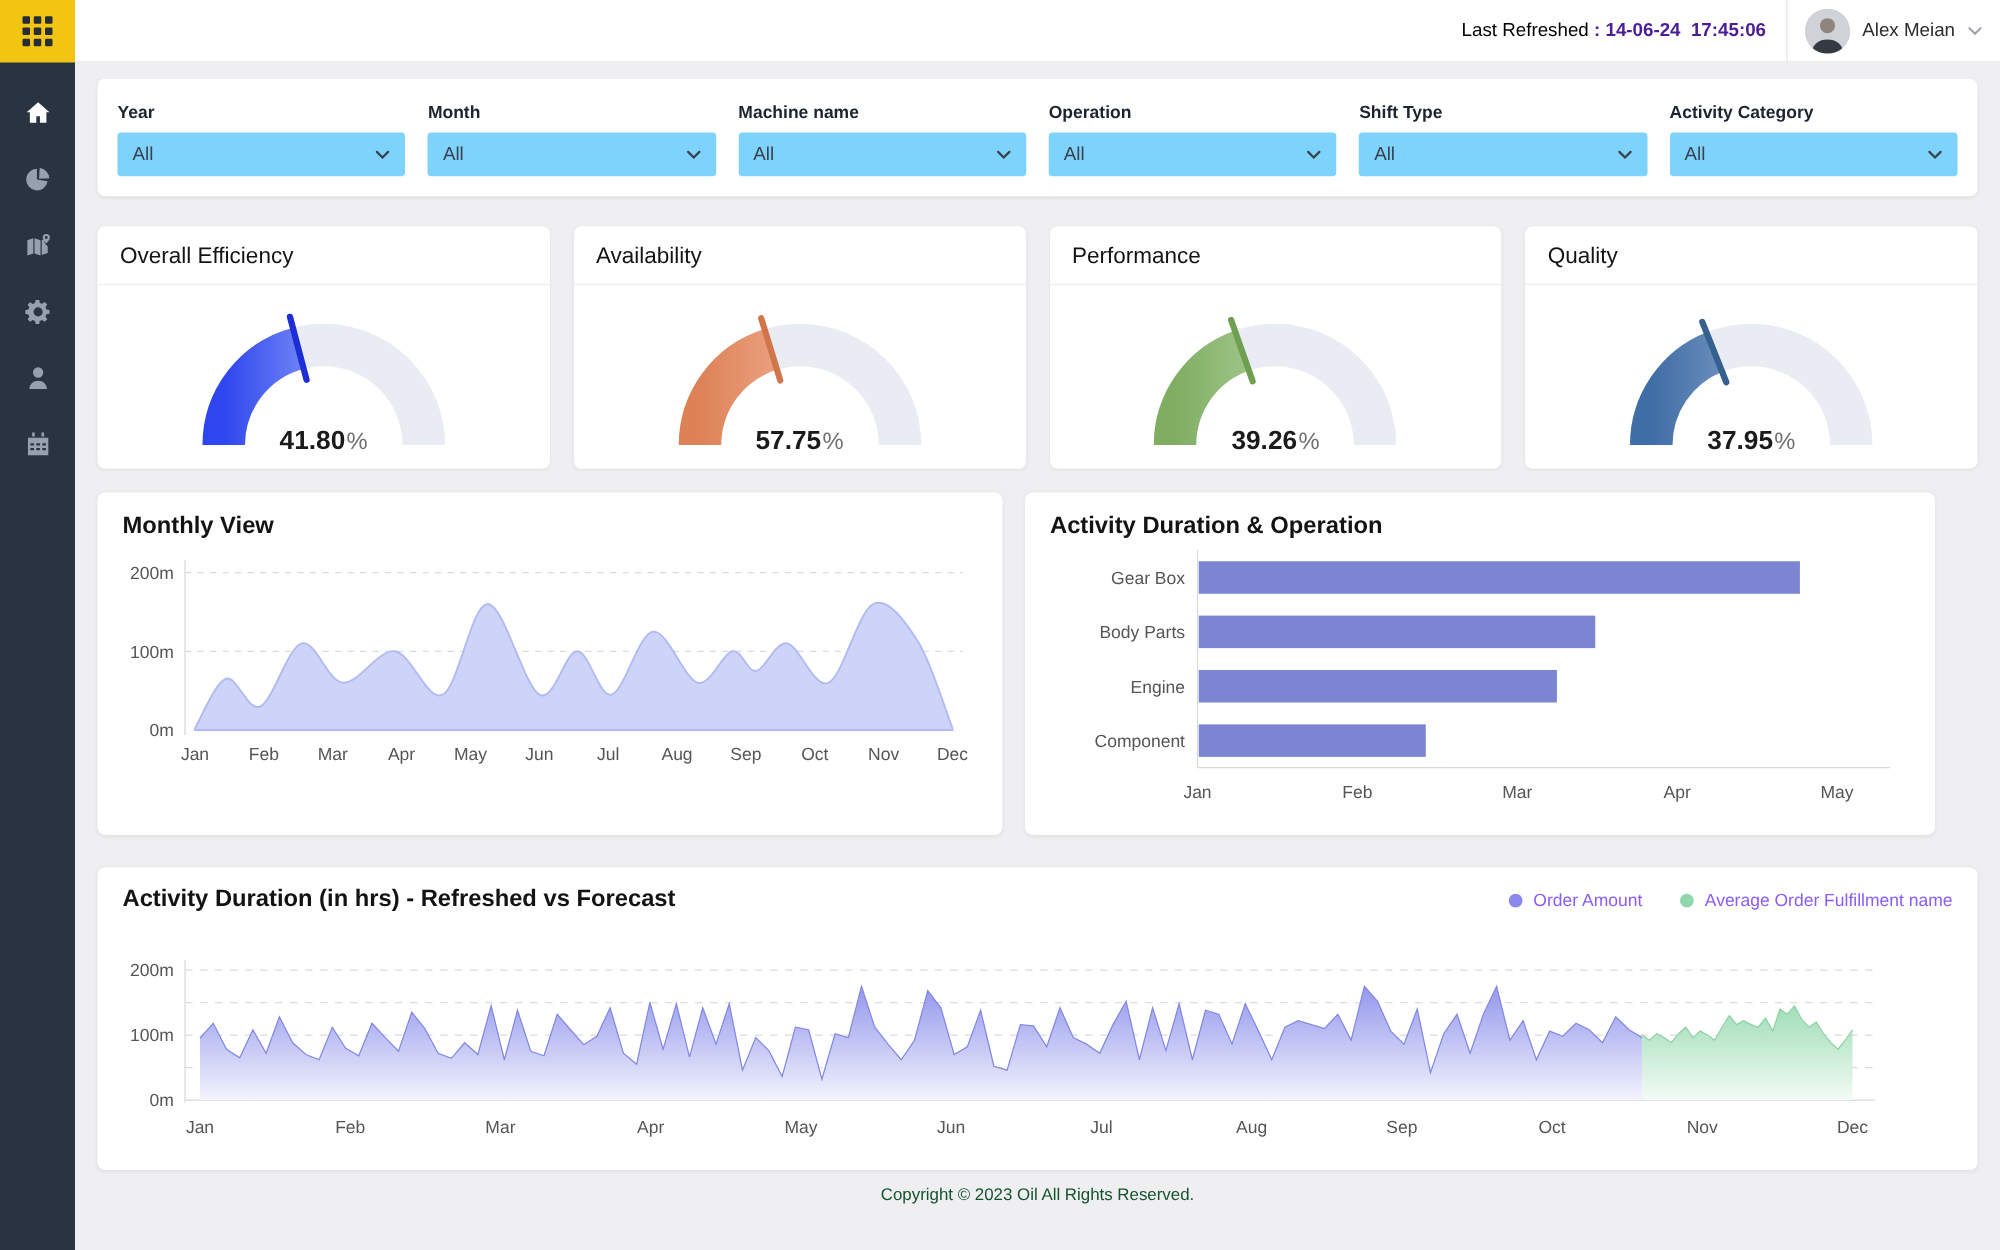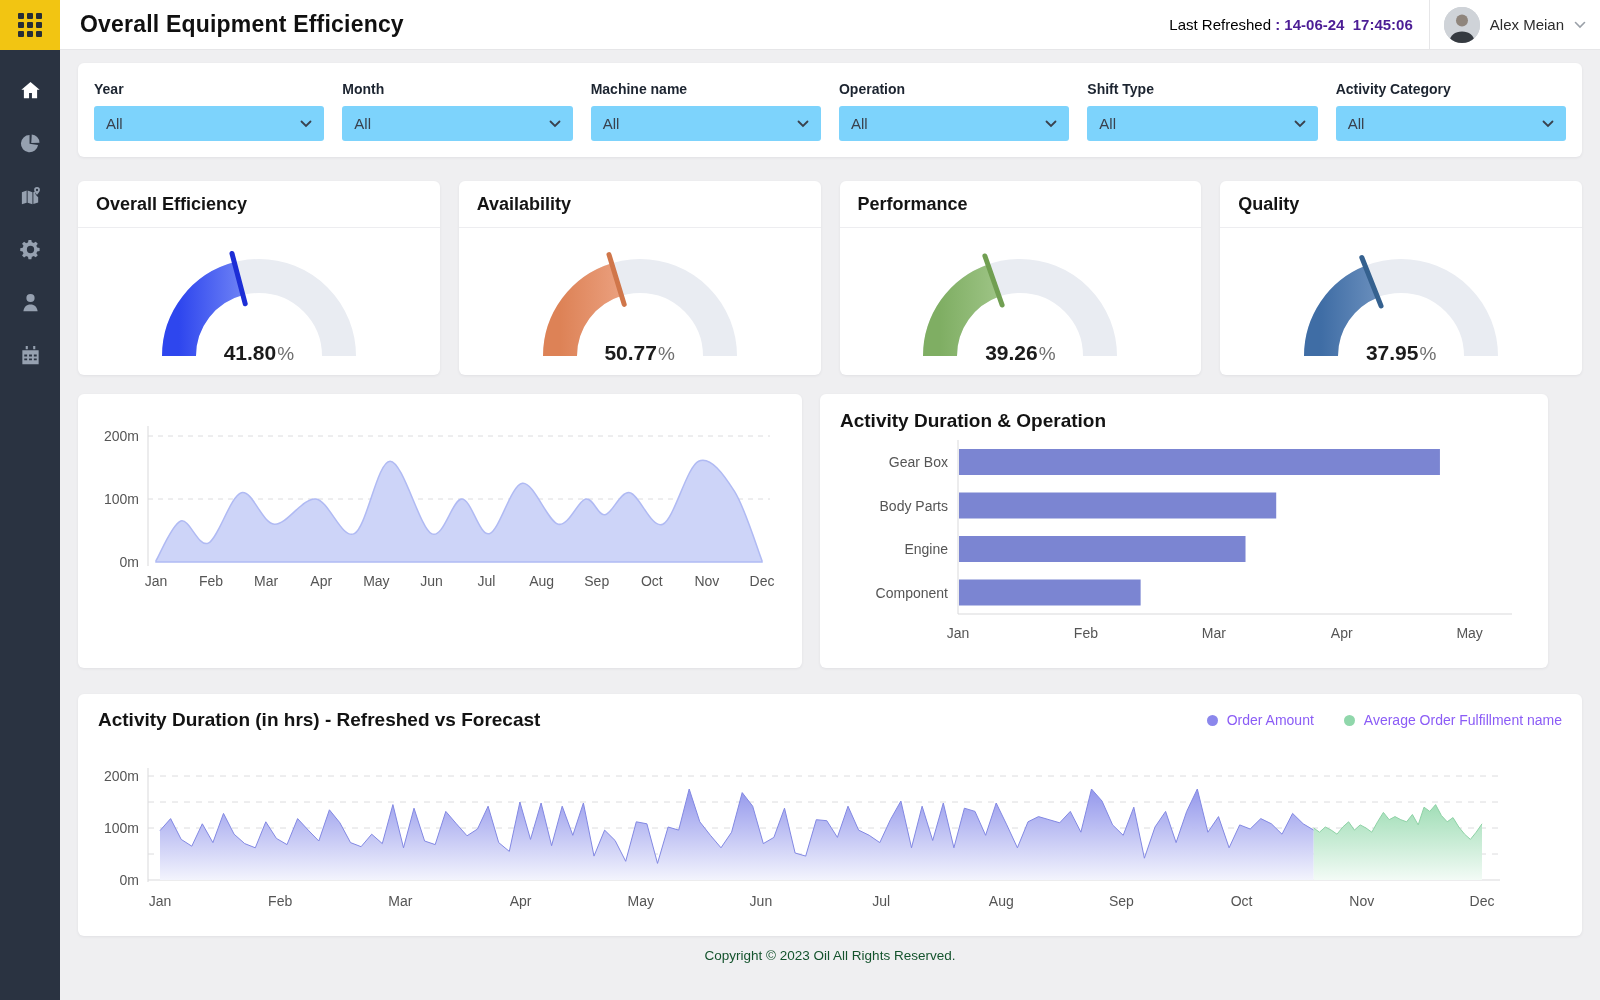--- a/index.html
+++ b/index.html
@@ -37,21 +37,21 @@
   
   .filter-card { padding:18px 16px 16px 16px; display:grid; grid-template-columns:repeat(6,1fr); gap:18px; }
   .filter-label { font-size:14px; font-weight:700; color:#1c2430; margin-bottom:9px; }
   .select { height:35px; background:#7dd3fc; border-radius:3px; display:flex; align-items:center; padding:0 12px; cursor:pointer; }
   .select .val { font-size:15px; color:#39414d; }
   .select .chev { margin-left:auto; color:#39414d; }
 
   
   .kpi-row { display:grid; grid-template-columns:repeat(4,1fr); gap:19px; margin-top:24px; }
   .kpi-card { height:194px; }
-  .kpi-head { padding:13px 18px 12px 18px; border-bottom:1px solid #ededf0; font-size:18px; font-weight:700; color:#141414; }
+  .kpi-head { padding:13px 18px 12px 18px; border-bottom:1px solid #ededf0; font-size:18px; font-weight:400; color:#141414; }
   .gauge-wrap { position:relative; width:230px; height:130px; margin:8px auto 0 auto; }
   .gauge-value { position:absolute; left:0; right:0; bottom:1px; text-align:center; font-size:21px; font-weight:600; color:#1b1b1b; }
   .gauge-value .unit { color:#6f6f6f; font-weight:400; font-size:19px; margin-left:1px; }
 
   
   .charts-row { display:grid; grid-template-columns:724px 728px; gap:18px; margin-top:19px; }
   .chart-card { height:274px; padding:16px 20px; }
   .chart-title { font-size:19px; font-weight:600; color:#131313; }
 
   
@@ -119,21 +119,20 @@
             <path d="M7 2h2.2v3.4H7zM14.8 2H17v3.4h-2.2z"></path>
             <path d="M3.5 6.5h17V21h-17zm2 4.5h3v2h-3zm5 0h3v2h-3zm5 0h3v2h-3zm-10 4h3v2h-3zm5 0h3v2h-3zm5 0h3v2h-3z" fill-rule="evenodd"></path>
           </svg>
       </div>
     </nav>
   </aside>
 
   <div class="main">
 
     <header class="topbar">
-      <h1 class="page-title">Overall Equipment Efficiency</h1>
       <div class="topbar-right">
         <span class="refresh-label">Last Refreshed </span>
         <span class="refresh-value">: 14-06-24  17:45:06</span>
         <div class="topbar-divider"></div>
         <div class="avatar">
           <svg viewBox="0 0 36 36">
             <rect width="36" height="36" fill="#cfd3d8"></rect>
             <circle cx="18" cy="13.5" r="6" fill="#8f857c"></circle>
             <path d="M5 36c1-8 6-11.5 13-11.5S30 28 31 36z" fill="#353a40"></path>
           </svg>
@@ -245,21 +244,21 @@
                   <linearGradient id="gg1" x1="0" y1="0" x2="1" y2="0">
                     <stop offset="0" stop-color="#dd8256"></stop>
                     <stop offset="0.5" stop-color="#efa98b"></stop>
                     <stop offset="1" stop-color="#dd8053"></stop>
                   </linearGradient>
                 </defs>
                 <path d="M 35 120 A 80 80 0 0 1 195 120" stroke="#e9ecf2" stroke-width="34" fill="none"></path>
                 <path d="M 35 120 A 80 80 0 0 1 195 120" stroke="url(#gg1)" stroke-width="34" fill="none" stroke-dasharray="101.91326568245289 251.32741228718345"></path>
                 <line x1="99.20291522549627" y1="68.36229950291025" x2="83.99090766486306" y2="18.637106431638642" stroke="#d0764a" stroke-width="5" stroke-linecap="round"></line>
               </svg>
-            <div class="gauge-value"><span>50.77</span><span class="unit">%</span></div>
+            <div class="gauge-value"><span>57.75</span><span class="unit">%</span></div>
           </div>
         </div>
         <div class="card kpi-card">
           <div class="kpi-head">Performance</div>
           <div class="gauge-wrap">
             <svg width="230" height="130">
                 <defs>
                   <linearGradient id="gg2" x1="0" y1="0" x2="1" y2="0">
                     <stop offset="0" stop-color="#7fae63"></stop>
                     <stop offset="0.5" stop-color="#a9cc92"></stop>
@@ -288,20 +287,21 @@
                 <path d="M 35 120 A 80 80 0 0 1 195 120" stroke="url(#gg3)" stroke-width="34" fill="none" stroke-dasharray="95.37875296298613 251.32741228718345"></path>
                 <line x1="95.0424322794561" y1="69.82335712027054" x2="75.82403373374716" y2="21.505108421271828" stroke="#35618f" stroke-width="5" stroke-linecap="round"></line>
               </svg>
             <div class="gauge-value"><span>37.95</span><span class="unit">%</span></div>
           </div>
         </div>
       </section>
 
       <section class="charts-row">
         <div class="card chart-card">
+          <div class="chart-title">Monthly View</div>
           <svg width="684" height="216">
               <line x1="50" y1="89" x2="672" y2="89" stroke="#dcdcde" stroke-dasharray="5 5"></line>
               <line x1="50" y1="26" x2="672" y2="26" stroke="#dcdcde" stroke-dasharray="5 5"></line>
               <line x1="50" y1="16" x2="50" y2="156" stroke="#d9d9db"></line>
               <text x="41" y="157" text-anchor="end" font-size="14" fill="#555">0m</text>
               <text x="41" y="94" text-anchor="end" font-size="14" fill="#555">100m</text>
               <text x="41" y="31" text-anchor="end" font-size="14" fill="#555">200m</text>
               <text x="58" y="176" text-anchor="middle" font-size="14" fill="#555">Jan</text>
               <text x="113.0909090909091" y="176" text-anchor="middle" font-size="14" fill="#555">Feb</text>
               <text x="168.1818181818182" y="176" text-anchor="middle" font-size="14" fill="#555">Mar</text>

